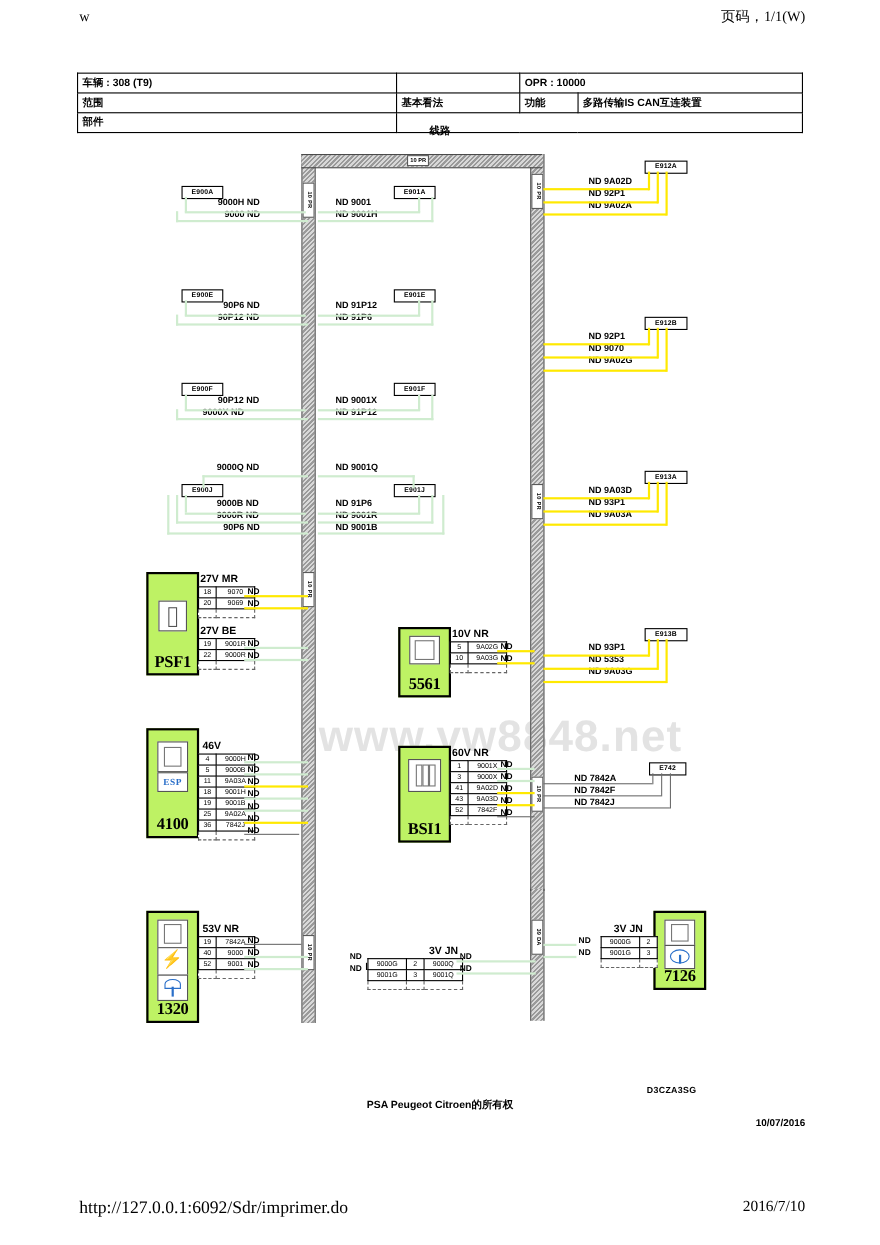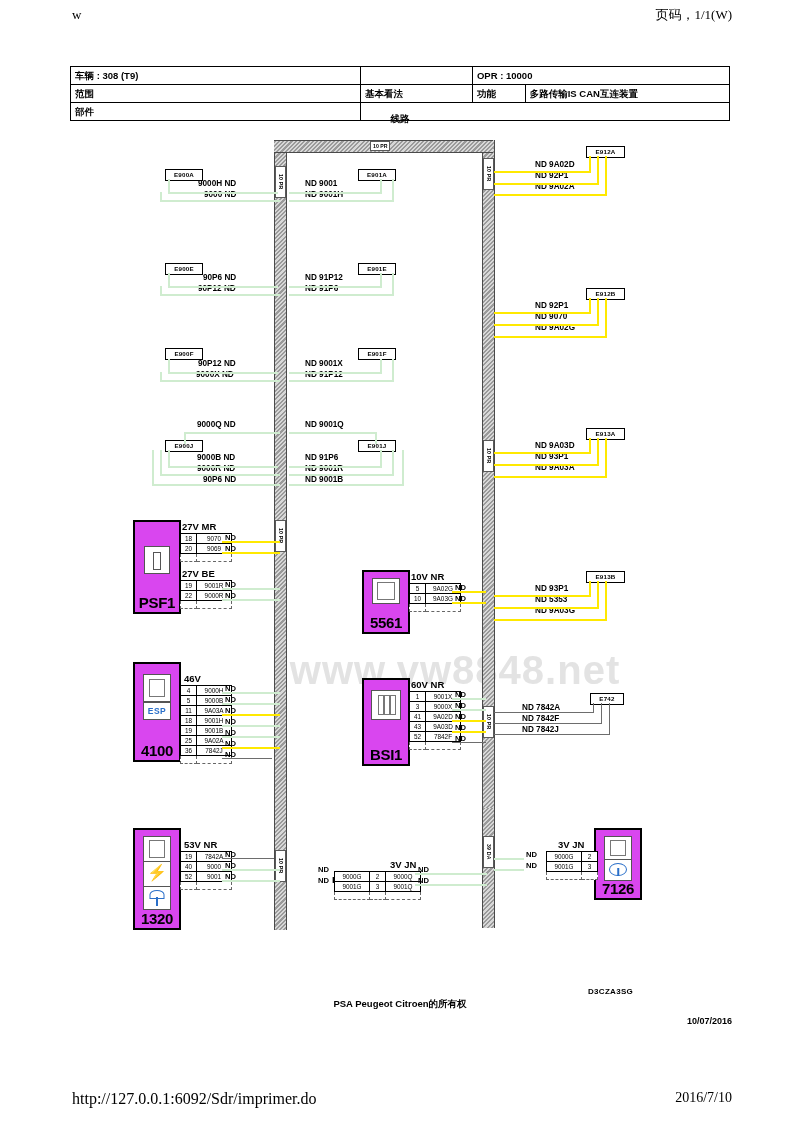--- a/index.html
+++ b/index.html
@@ -40,21 +40,21 @@
   .wl{position:absolute;font-size:8.2px;font-weight:bold;white-space:nowrap;}
   .nd{position:absolute;font-size:7.6px;font-weight:bold;}
 
   
   .w{position:absolute;}
   .wg{background:#cfeccf;}      
   .wy{background:#ffe900;}      
   .wk{background:#6d6d6d;}      
 
   
-  .comp{position:absolute;border:2.2px solid #000;background:#d946ef;}
+  .comp{position:absolute;border:2.2px solid #000;background:#bef264;font-family:Liberation Serif, serif;}
   .comp .code{position:absolute;left:0;bottom:1px;width:100%;text-align:center;font-size:15px;font-weight:bold;letter-spacing:-.3px;}
   .comp .sym{position:absolute;left:50%;transform:translateX(-50%);border:1px solid #555;background:#fff;}
 
   
   .pins{position:absolute;border-collapse:collapse;font-size:6.4px;background:#fff;}
   .pins td{border:1px solid #000;line-height:9px;height:9px;padding:0 2px;text-align:center;font-weight:normal;}
   .pins td.num{width:11px;}
   .pins td.sig{width:30px;}
   .pins .dash td{border:1px dashed #666;border-top:1px solid #000;height:7px;}
   .ptitle{position:absolute;font-size:9.5px;font-weight:bold;white-space:nowrap;}
@@ -162,21 +162,21 @@
   <div class="w wy" style="left:424px;top:184px;width:96px;height:2px;"></div>
   <div class="w wy" style="left:519px;top:170px;width:2px;height:16px;"></div>
   <div class="w wy" style="left:424px;top:196px;width:104px;height:2px;"></div>
   <div class="w wy" style="left:527px;top:170px;width:2px;height:28px;"></div>
   <div class="w wy" style="left:424px;top:208px;width:112px;height:2px;"></div>
   <div class="w wy" style="left:535px;top:170px;width:2px;height:40px;"></div>
 
   <div class="conn" style="left:95px;top:220px;width:30px;">E900F</div>
   <div class="conn" style="left:288px;top:220px;width:30px;">E901F</div>
   <div class="wl" style="left:128px;top:231px;">90P12 ND</div>
-  <div class="wl" style="left:126px;top:242px;">9000X ND</div>
+  <div class="wl" style="left:114px;top:242px;">9000X ND</div>
   <div class="wl" style="left:235px;top:231px;">ND 9001X</div>
   <div class="wl" style="left:235px;top:242px;">ND 91P12</div>
   <div class="w wg" style="left:98px;top:231px;width:2px;height:14px;"></div>
   <div class="w wg" style="left:98px;top:244px;width:110px;height:2px;"></div>
   <div class="w wg" style="left:90px;top:252px;width:120px;height:2px;"></div>
   <div class="w wg" style="left:90px;top:244px;width:2px;height:10px;"></div>
   <div class="w wg" style="left:219px;top:244px;width:93px;height:2px;"></div>
   <div class="w wg" style="left:310px;top:231px;width:2px;height:14px;"></div>
   <div class="w wg" style="left:219px;top:252px;width:105px;height:2px;"></div>
   <div class="w wg" style="left:322px;top:231px;width:2px;height:23px;"></div>

